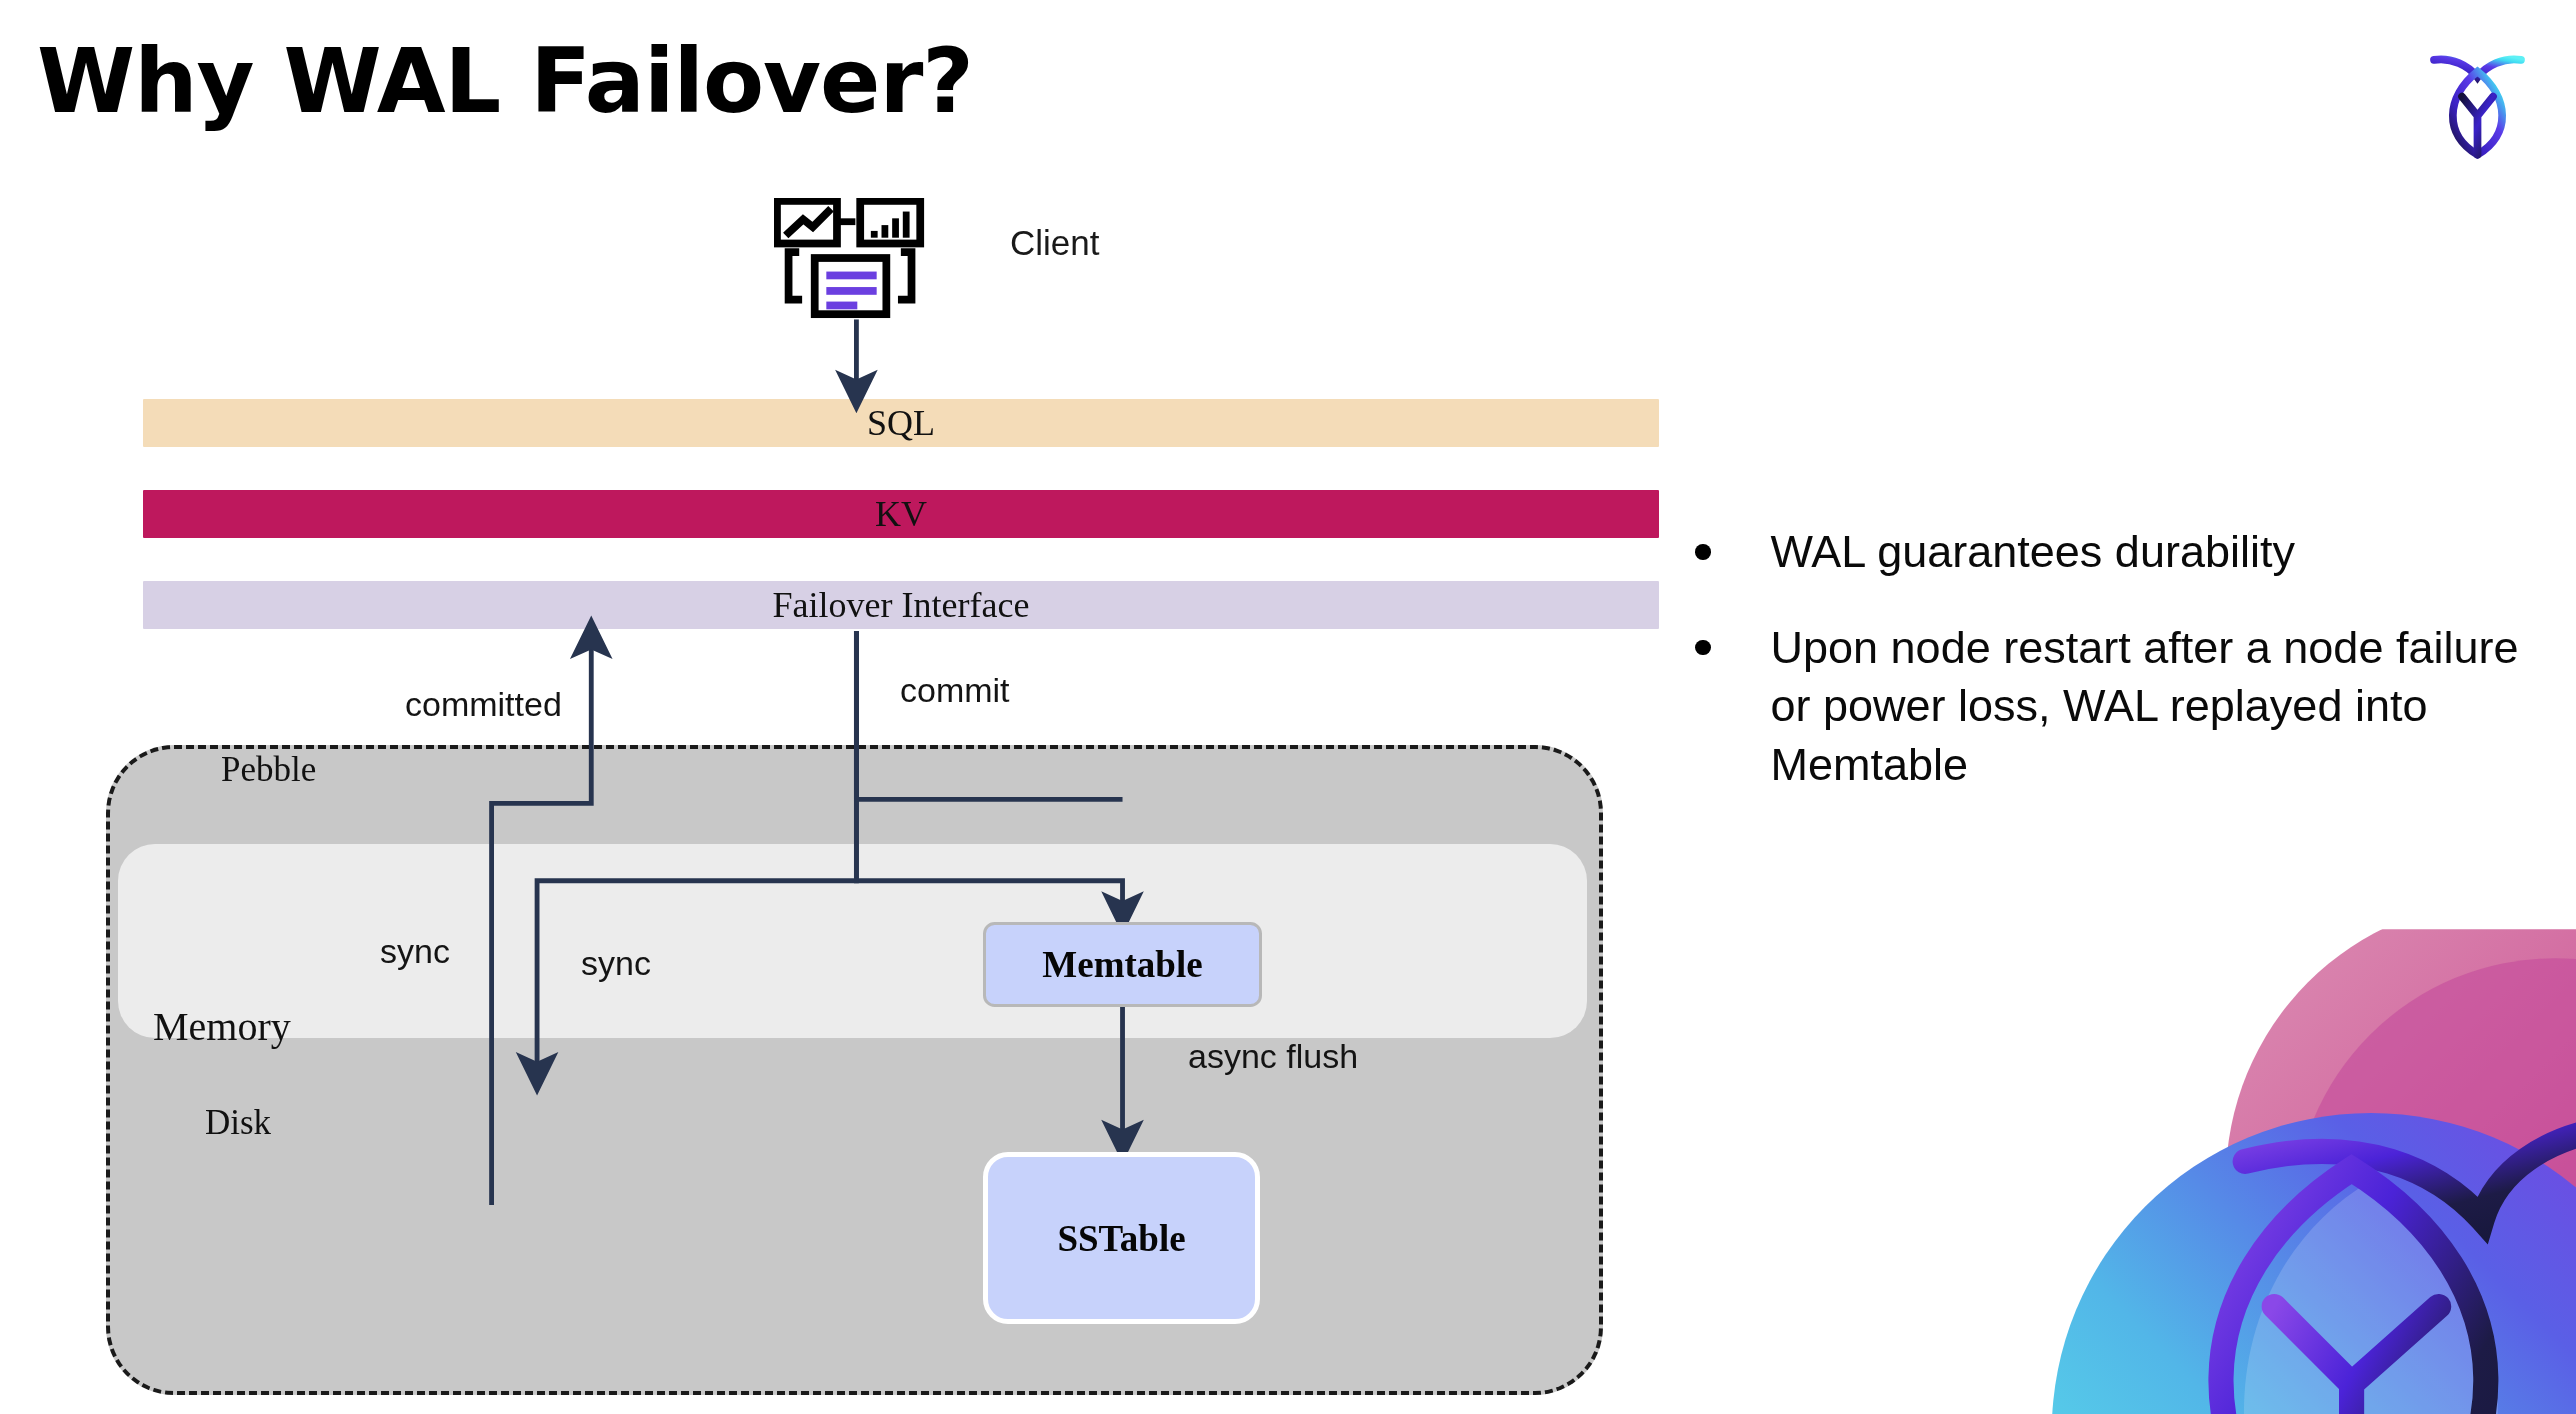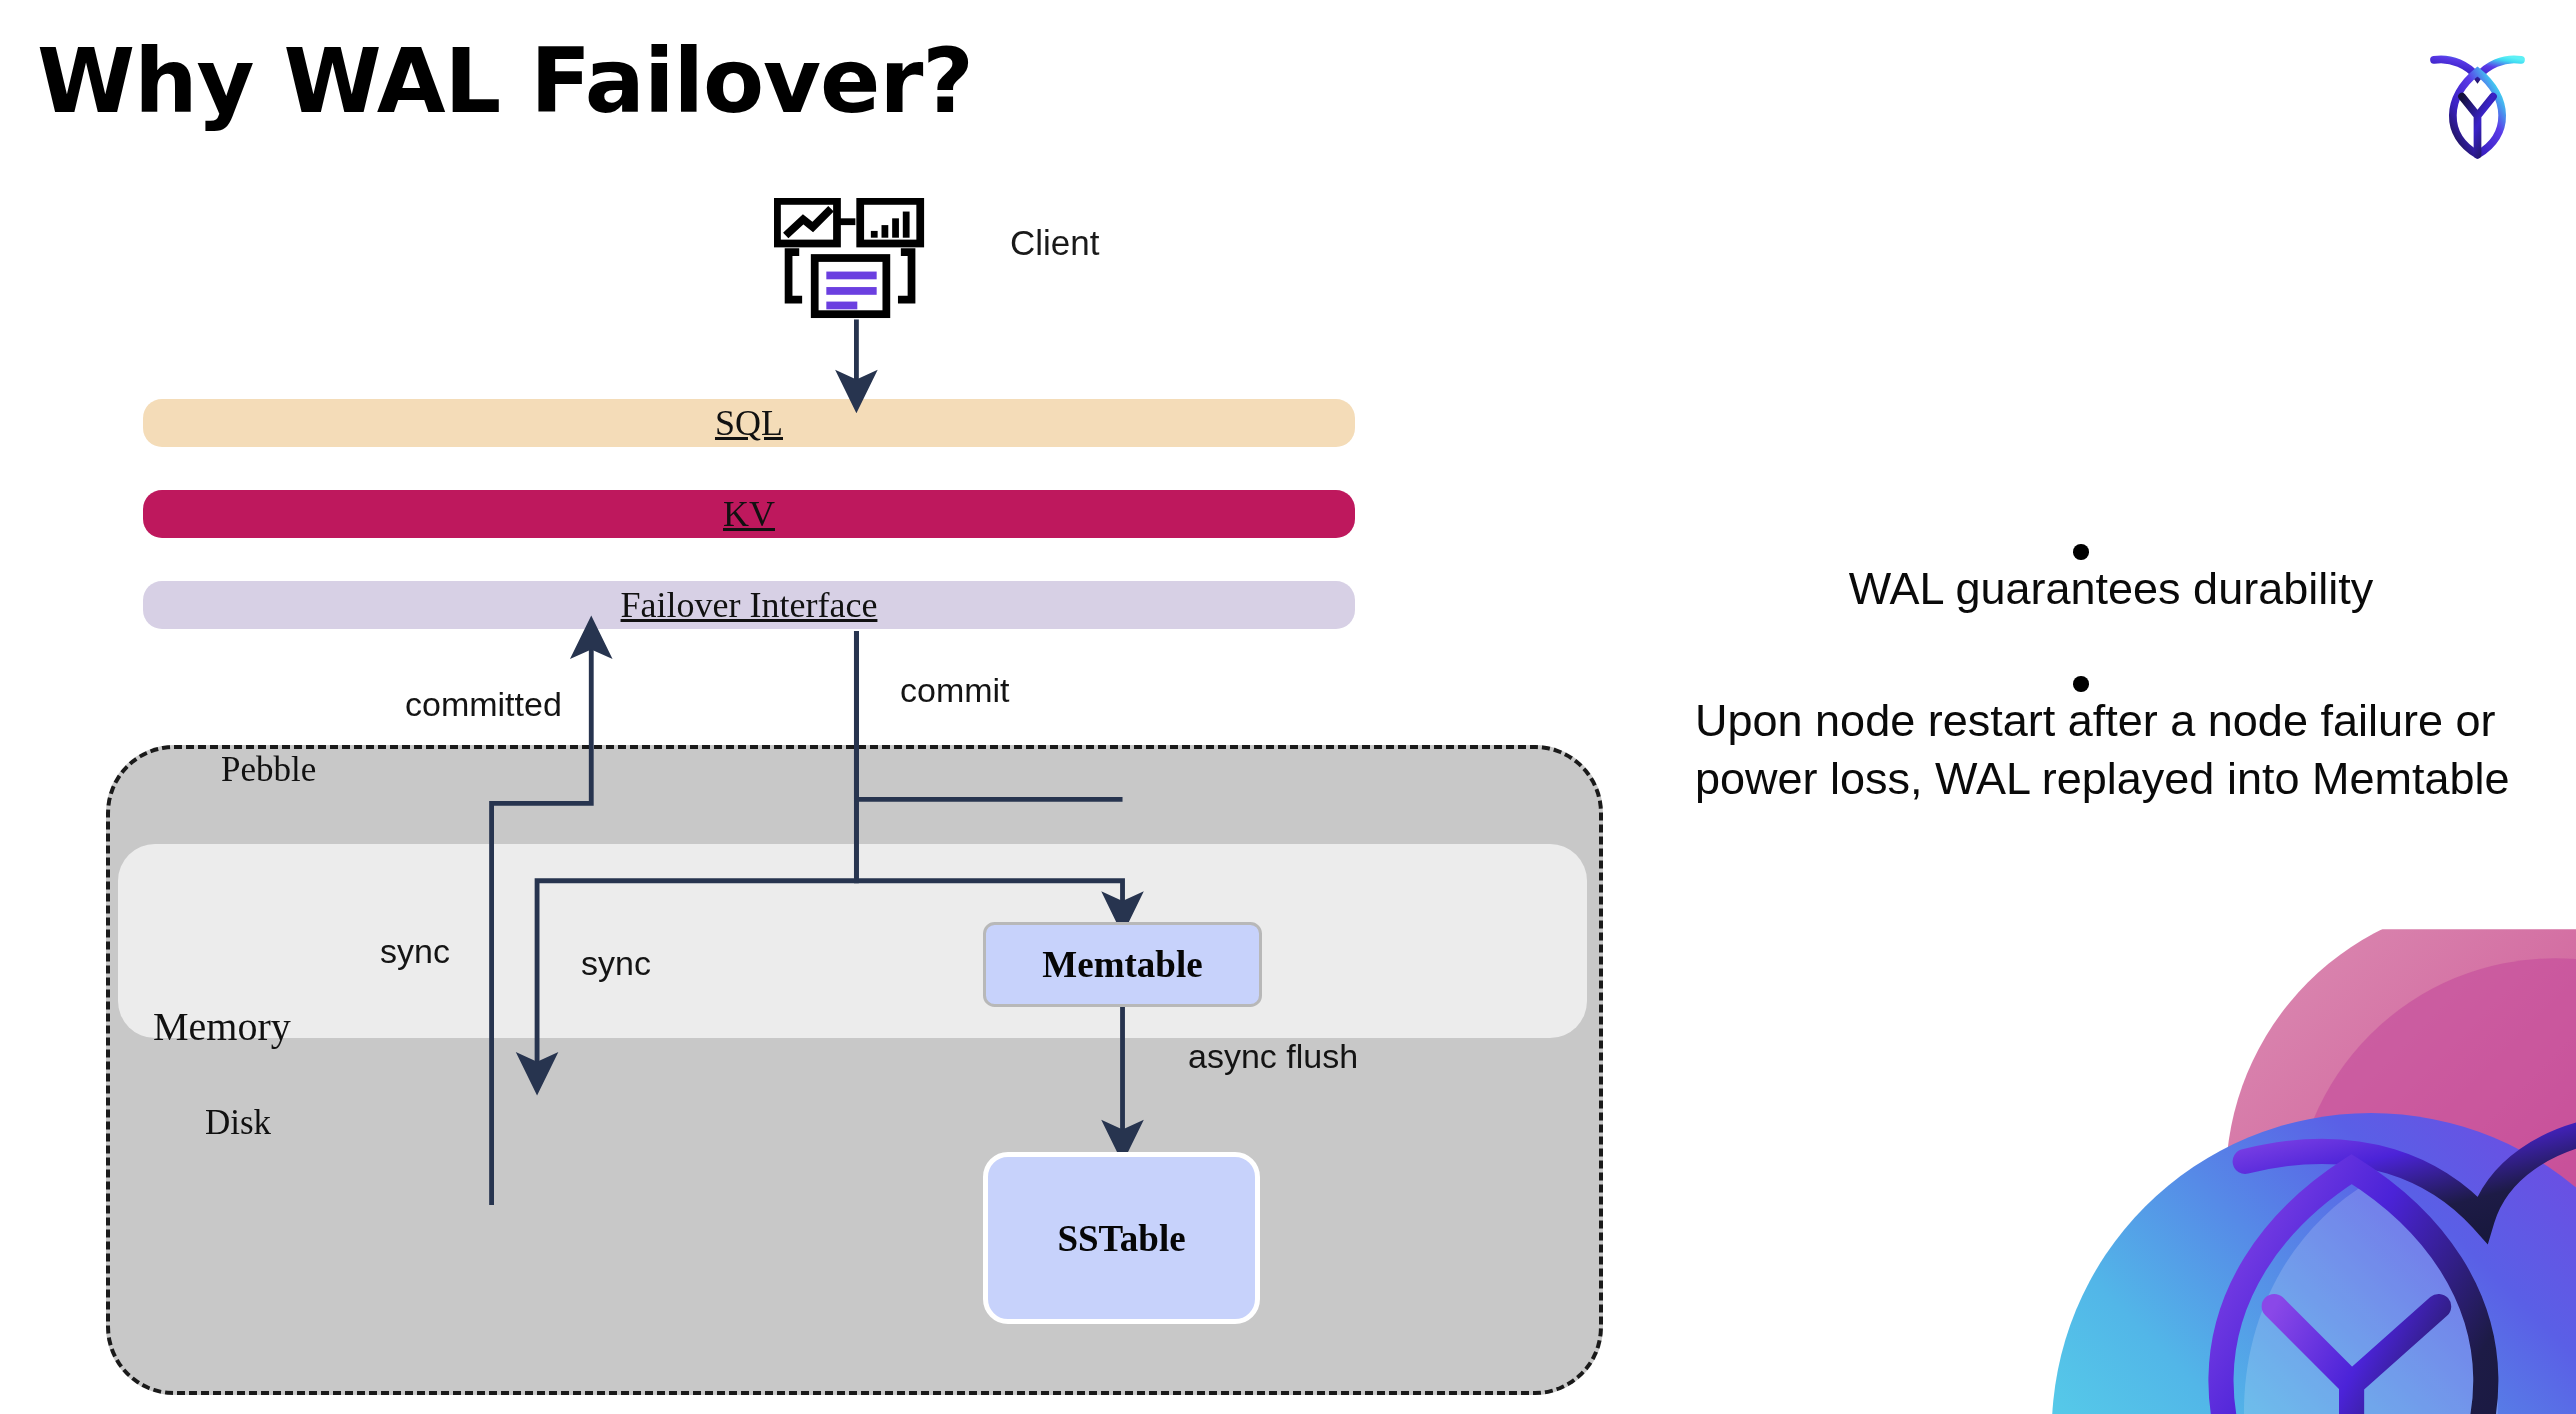--- a/index.html
+++ b/index.html
@@ -64,30 +64,29 @@
     font-size: 35px;
     color: #1a1a1a;
     white-space: nowrap;
     text-align: center;
   }
 
   
   .layer-bar {
     position: absolute;
     left: 143px;
-    width: 1212px;
+    width: 1516px;
     height: 48px;
-    border-radius: 19px;
+    border-radius: 1px;
     display: flex;
     align-items: center;
     justify-content: center;
     font-family: "Liberation Serif", serif;
     font-size: 36px;
     color: #111111;
-    text-decoration: underline;
   }
   #bar-sql { top: 399px; }
   #bar-kv  { top: 490px; }
   #bar-si  { top: 581px; }
 
   
   #pebble-box {
     position: absolute;
     left: 106px;
     top: 745px;
@@ -196,23 +195,22 @@
 
   
   #bullets {
     position: absolute;
     left: 1695px;
     top: 523px;
     width: 832px;
   }
   .bullet-row {
     display: flex;
-    align-items: center;
+    align-items: flex-start;
     margin-bottom: 37px;
-    flex-direction: column;
   }
   .bullet-dot {
     flex: 0 0 auto;
     width: 15.5px;
     height: 15.5px;
     background: #000000;
     border-radius: 50%;
     margin-top: 21px;
     margin-right: 60px;
   }

